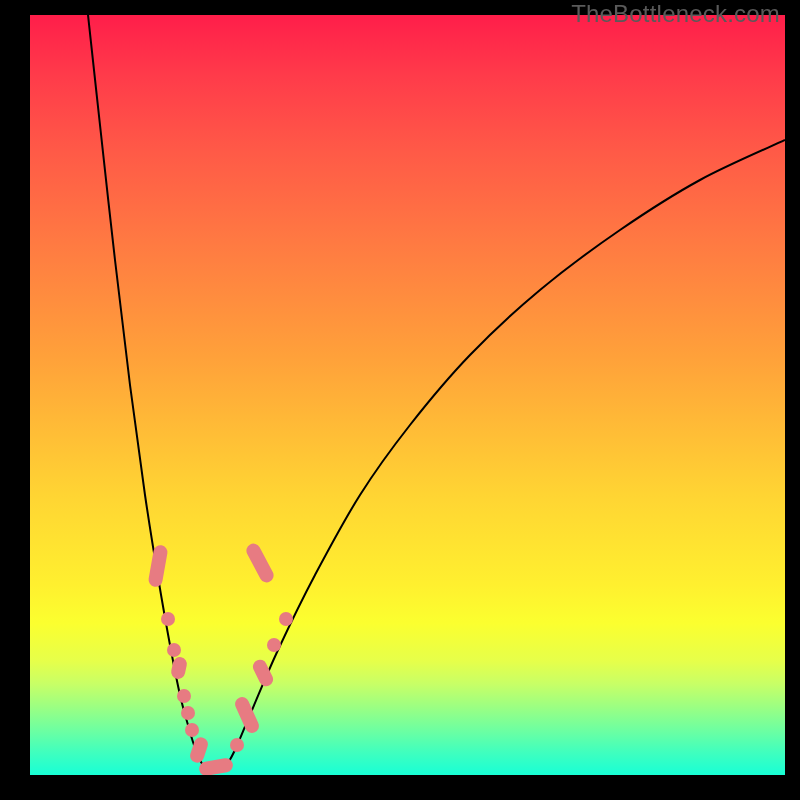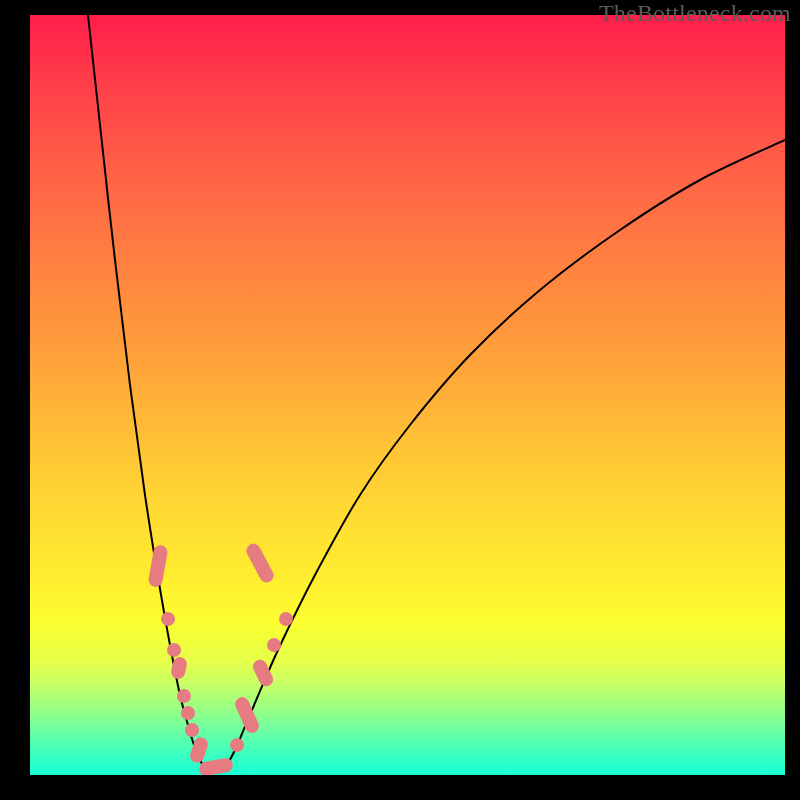--- a/index.html
+++ b/index.html
@@ -30,25 +30,25 @@
       #c8ff66 88%,
       #9cff82 91%,
       #6fffa0 94%,
       #40ffbe 97%,
       #18ffd6 100%
     );
   }
   .attribution {
     position: absolute;
     top: 0px;
-    right: 9px;
+    right: 20px;
     color: #5a5a5a;
     font-size: 24px;
     font-weight: 500;
-    font-family: Liberation Serif, serif;
+    font-family: Liberation Sans, sans-serif;
     letter-spacing: 0.2px;
   }
   svg.curve {
     position: absolute;
     left: 0;
     top: 0;
     width: 755px;
     height: 760px;
   }
   .curve-path {

